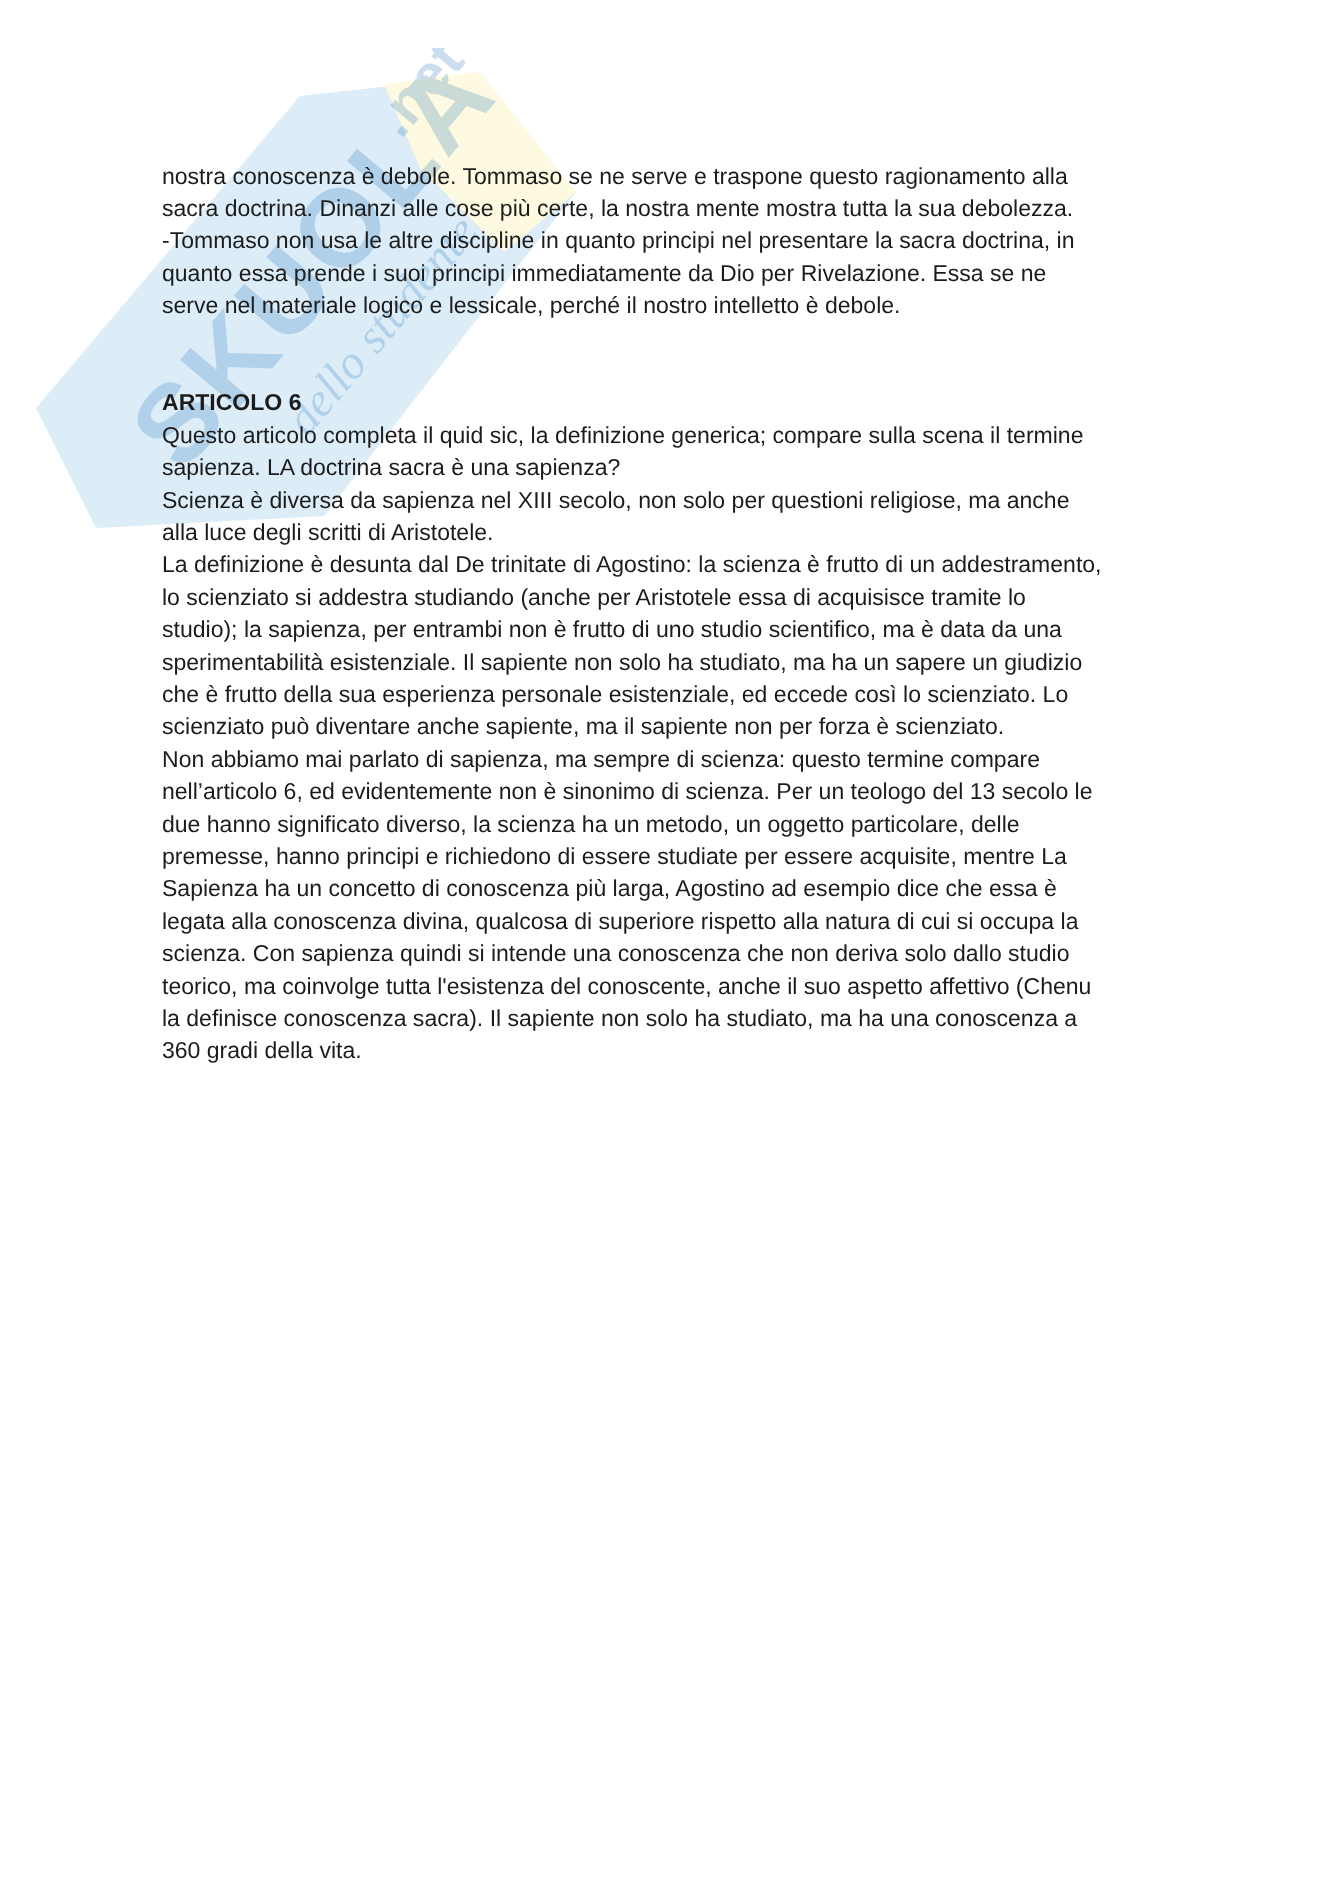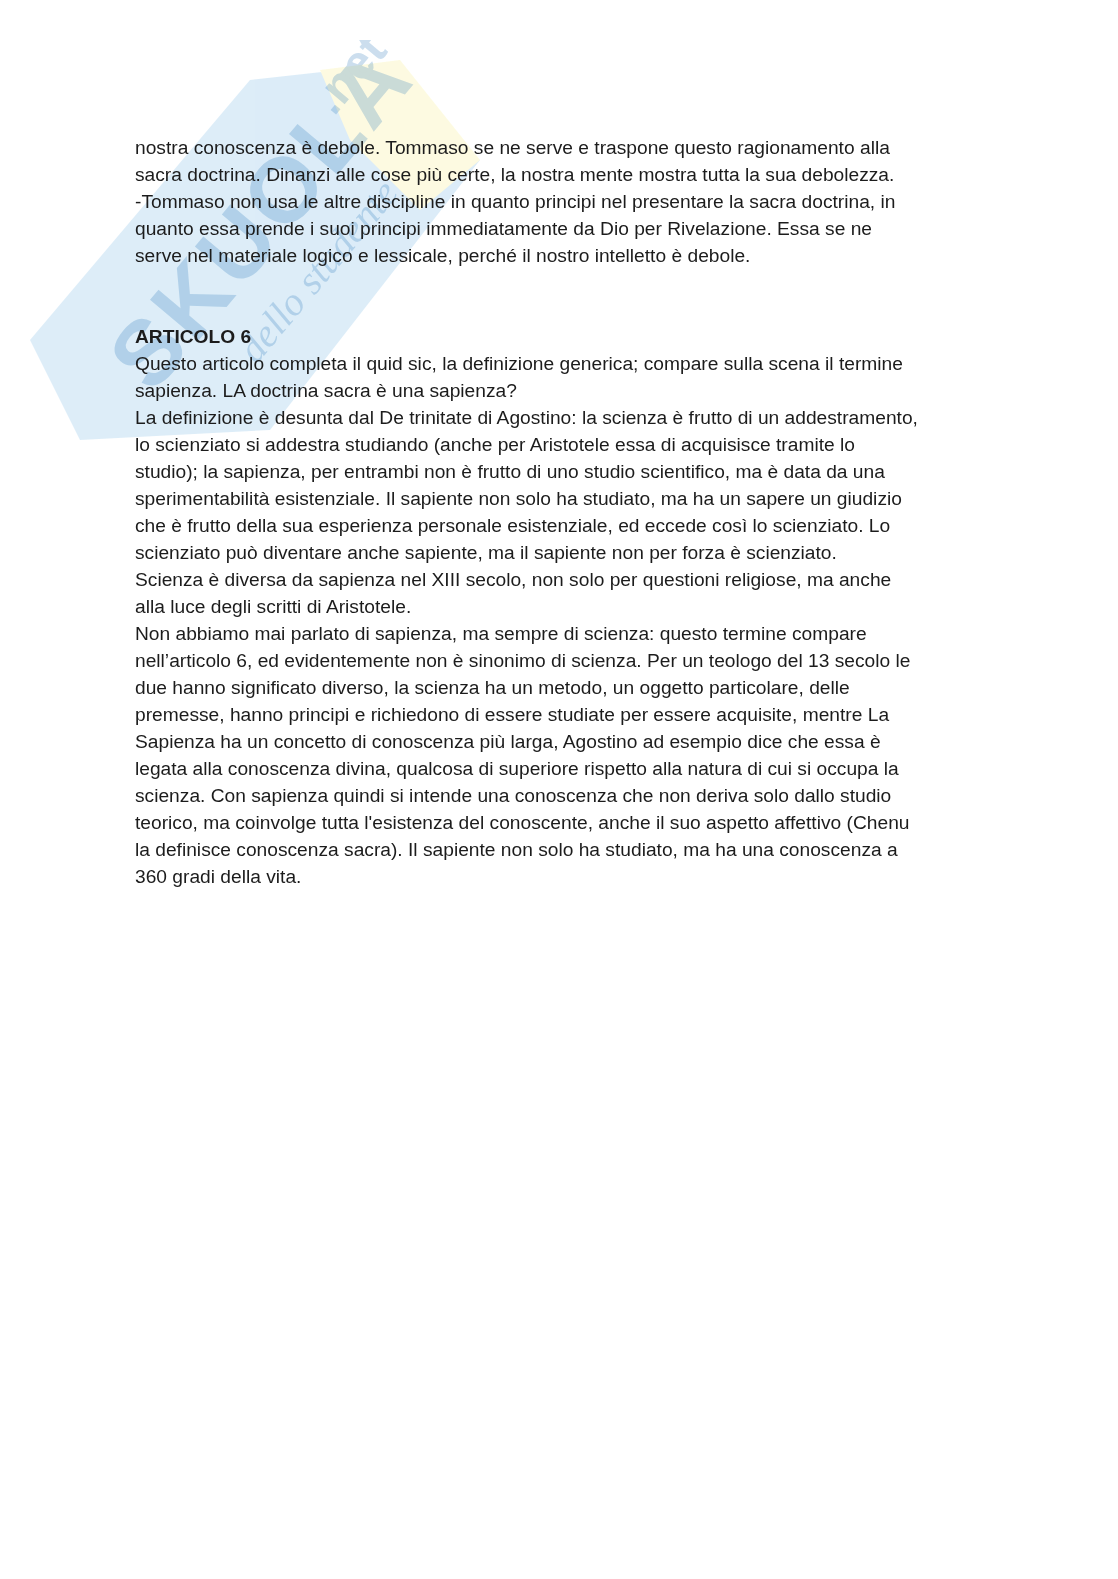--- a/index.html
+++ b/index.html
@@ -79,28 +79,28 @@
 -Tommaso non usa le altre discipline in quanto principi nel presentare la sacra doctrina, in
 quanto essa prende i suoi principi immediatamente da Dio per Rivelazione. Essa se ne
 serve nel materiale logico e lessicale, perché il nostro intelletto è debole.</p>
 
     <div class="spacer"></div>
 
     <h2 class="heading">ARTICOLO 6</h2>
 
     <p class="para">Questo articolo completa il quid sic, la definizione generica; compare sulla scena il termine
 sapienza. LA doctrina sacra è una sapienza?</p>
+    <p class="para">Scienza è diversa da sapienza nel XIII secolo, non solo per questioni religiose, ma anche
+alla luce degli scritti di Aristotele.</p>
     <p class="para">La definizione è desunta dal De trinitate di Agostino: la scienza è frutto di un addestramento,
 lo scienziato si addestra studiando (anche per Aristotele essa di acquisisce tramite lo
 studio); la sapienza, per entrambi non è frutto di uno studio scientifico, ma è data da una
 sperimentabilità esistenziale. Il sapiente non solo ha studiato, ma ha un sapere un giudizio
 che è frutto della sua esperienza personale esistenziale, ed eccede così lo scienziato. Lo
 scienziato può diventare anche sapiente, ma il sapiente non per forza è scienziato.</p>
-    <p class="para">Scienza è diversa da sapienza nel XIII secolo, non solo per questioni religiose, ma anche
-alla luce degli scritti di Aristotele.</p>
     <p class="para">Non abbiamo mai parlato di sapienza, ma sempre di scienza: questo termine compare
 nell’articolo 6, ed evidentemente non è sinonimo di scienza. Per un teologo del 13 secolo le
 due hanno significato diverso, la scienza ha un metodo, un oggetto particolare, delle
 premesse, hanno principi e richiedono di essere studiate per essere acquisite, mentre La
 Sapienza ha un concetto di conoscenza più larga, Agostino ad esempio dice che essa è
 legata alla conoscenza divina, qualcosa di superiore rispetto alla natura di cui si occupa la
 scienza. Con sapienza quindi si intende una conoscenza che non deriva solo dallo studio
 teorico, ma coinvolge tutta l'esistenza del conoscente, anche il suo aspetto affettivo (Chenu
 la definisce conoscenza sacra). Il sapiente non solo ha studiato, ma ha una conoscenza a
 360 gradi della vita.</p>

